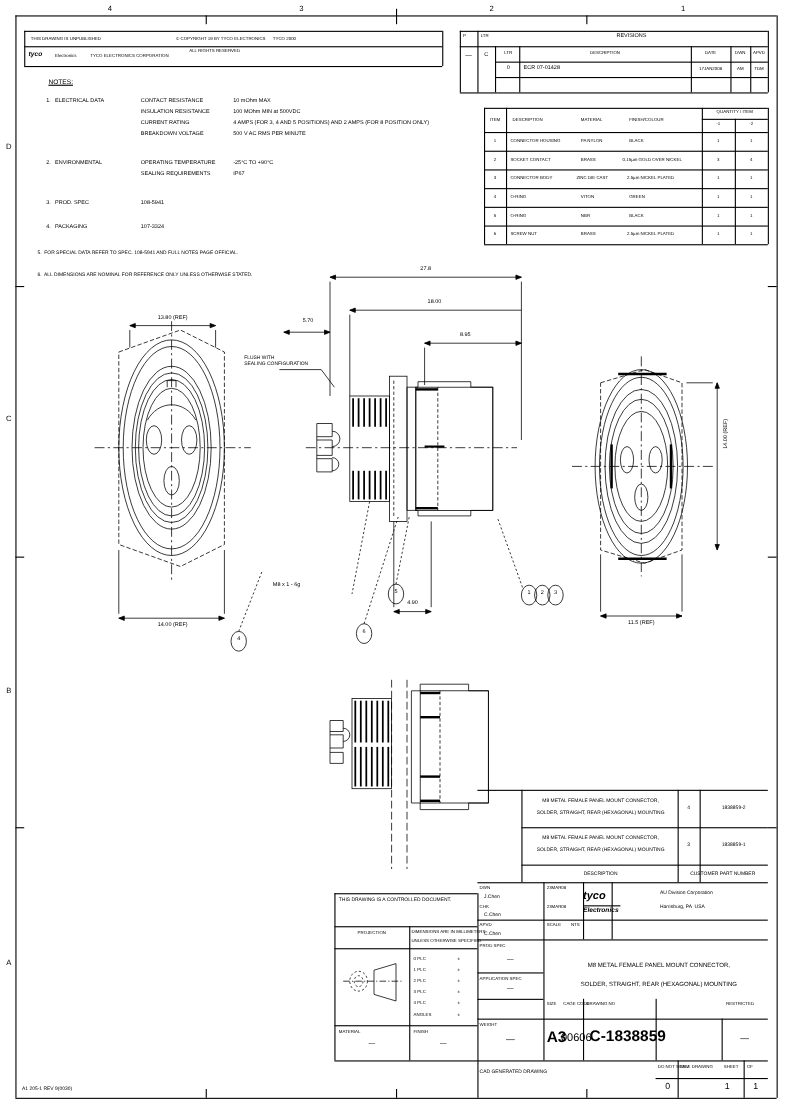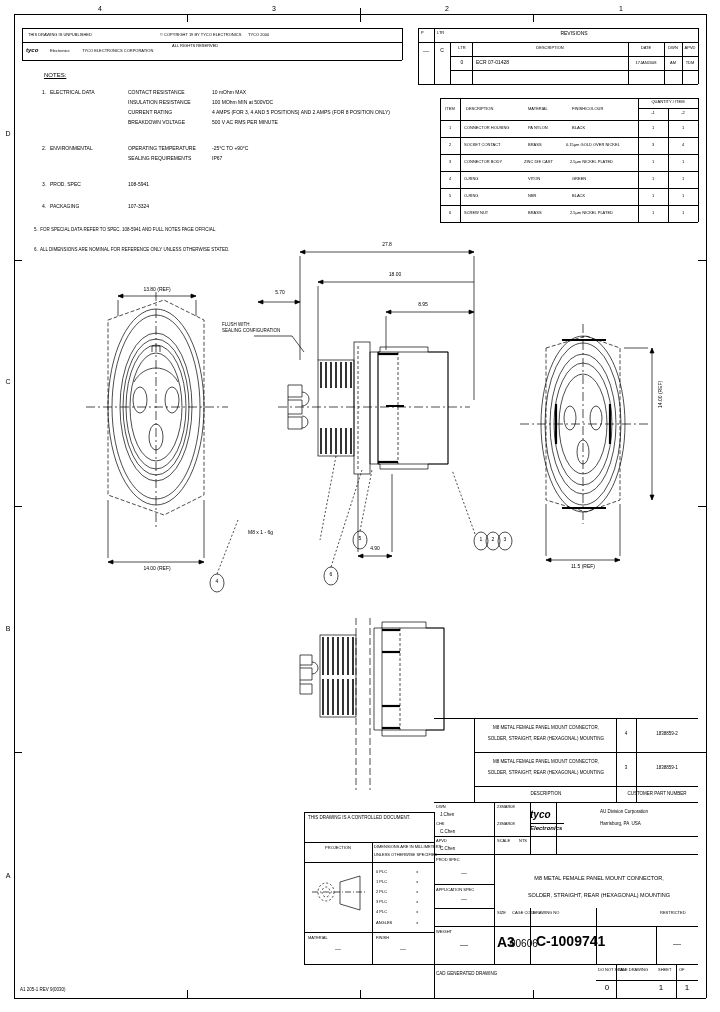--- a/index.html
+++ b/index.html
@@ -522,21 +522,21 @@
   <div class="t f55 ctr" style="left:500px;top:876px;width:198px;">M8 METAL FEMALE PANEL MOUNT CONNECTOR,</div>
   <div class="t f55 ctr" style="left:500px;top:893px;width:198px;">SOLDER, STRAIGHT, REAR (HEXAGONAL) MOUNTING</div>
 
   <div class="t f4" style="left:497px;top:911px;">SIZE</div>
   <div class="t f4" style="left:512px;top:911px;">CAGE CODE</div>
   <div class="t f4" style="left:533px;top:911px;">DRAWING NO</div>
   <div class="t f4" style="left:660px;top:911px;">RESTRICTED</div>
 
   <div class="t f14" style="left:497px;top:935px;">A3</div>
   <div class="t f10" style="left:510px;top:939px;">00606</div>
-  <div class="t f14" style="left:536px;top:934px;">C-1009741</div>
+  <div class="t f14" style="left:536px;top:934px;">C-1838859</div>
   <div class="t f8 ctr" style="left:656px;top:940px;width:42px;">—</div>
   <div class="t f4" style="left:436px;top:930px;">WEIGHT</div>
   <div class="t f8 ctr" style="left:434px;top:941px;width:60px;">—</div>
 
   <div class="t f45" style="left:436px;top:972px;">CAD GENERATED DRAWING</div>
   <div class="t f4" style="left:598px;top:968px;">DO NOT SCALE DRAWING</div>
   <div class="t f4" style="left:618px;top:968px;">REV</div>
   <div class="t f4" style="left:658px;top:968px;">SHEET</div>
   <div class="t f4" style="left:679px;top:968px;">OF</div>
   <div class="t f8 ctr" style="left:598px;top:984px;width:18px;">0</div>

